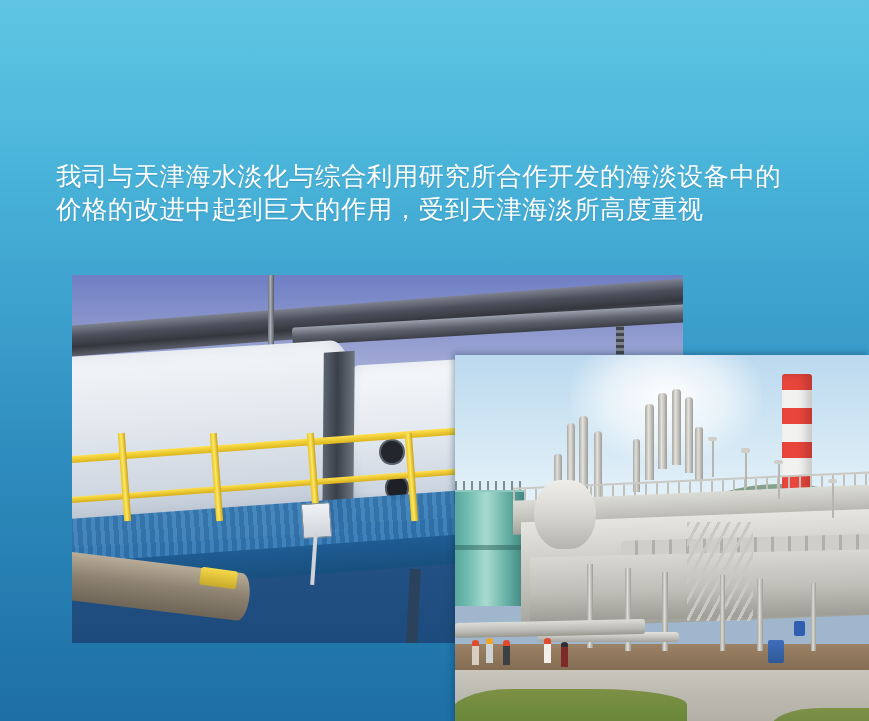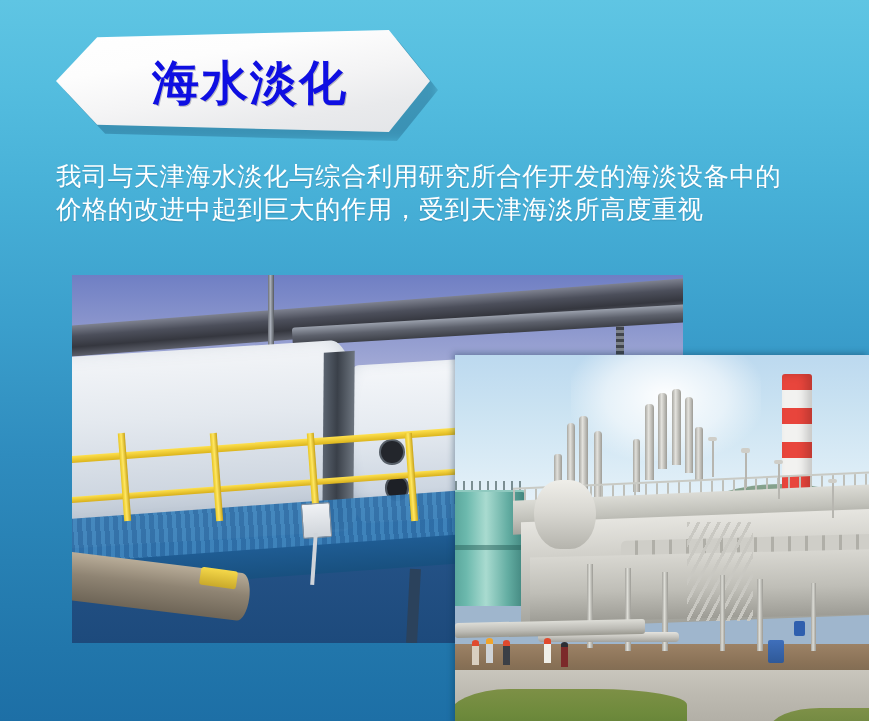--- a/index.html
+++ b/index.html
@@ -414,26 +414,20 @@
 
   
   .photo-2 { z-index: 5; }
   .photo-1 { z-index: 4; }
 </style>
 </head>
 <body>
 
 <div class="page">
 
-  <div class="badge-wrap">
-    <div class="badge-shadow"></div>
-    <div class="badge">
-      <span class="badge-text">海水淡化</span>
-    </div>
-  </div>
 
   <div class="body-copy">
     <span class="line">我司与天津海水淡化与综合利用研究所合作开发的海淡设备中的</span>
     <span class="line">价格的改进中起到巨大的作用，受到天津海淡所高度重视</span>
   </div>
 
   <div class="photo photo-1">
     <div class="ph-layer p1-sky"></div>
     <div class="ph-layer p1-ground"></div>
     <div class="ph-layer p1-glow"></div>

